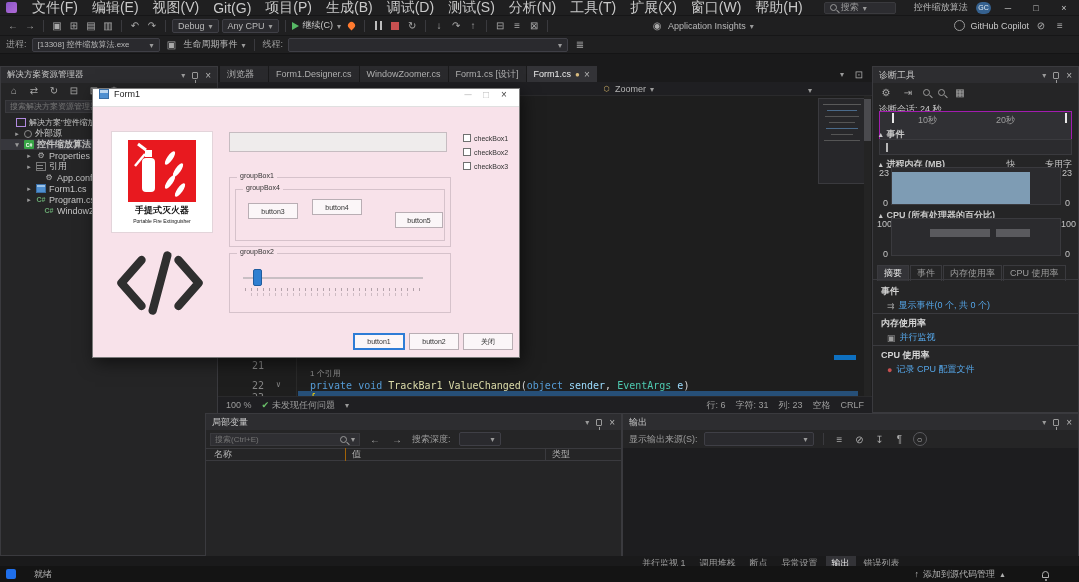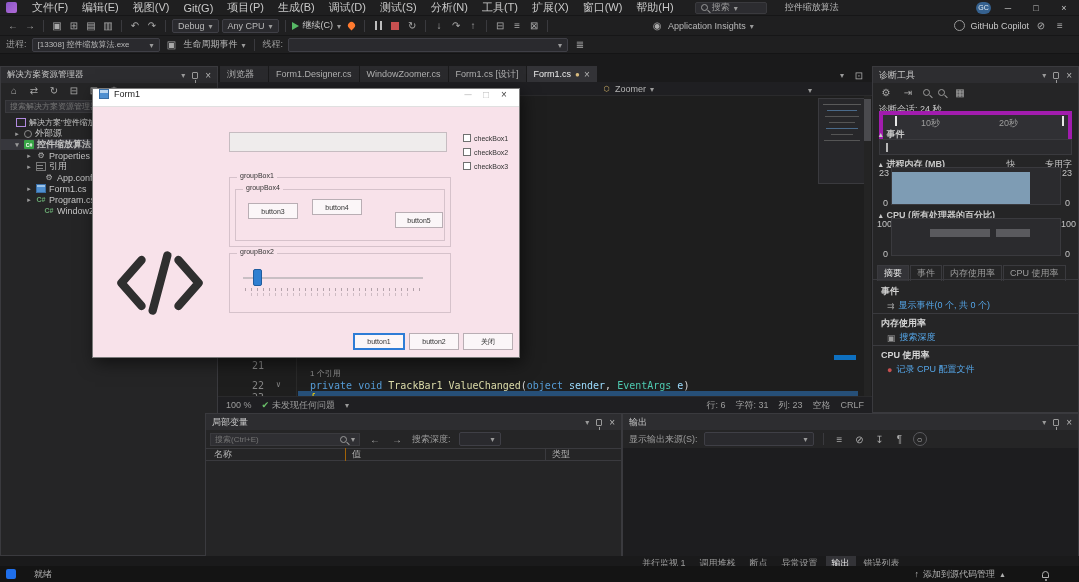--- a/index.html
+++ b/index.html
@@ -3,21 +3,21 @@
 <meta charset="utf-8">
 <style>
 *{margin:0;padding:0;box-sizing:border-box}
 body{background:#000;font-family:"Liberation Sans",sans-serif}
 .screen{position:relative;width:1079px;height:582px;background:#1a1a1b;overflow:hidden;color:#c5c5c5;font-size:9px}
 .abs{position:absolute}
 .row{display:flex;align-items:center}
 
 .titlebar{position:absolute;left:0;top:0;width:1079px;height:16px;background:#1f1f20;display:flex;align-items:center;border-bottom:1px solid #161617}
 .vslogo{width:11px;height:11px;margin:0 8px 0 6px;background:linear-gradient(135deg,#8a57c8,#b06ad6);border-radius:2px}
-.menu-item{padding:0 7px;color:#c9c9c9;font-size:11px;white-space:nowrap;cursor:default}
+.menu-item{padding:0 7px;color:#c9c9c9;font-size:14px;white-space:nowrap;cursor:default}
 .tb-search{display:flex;align-items:center;gap:4px;background:#2c2c30;border:1px solid #3a3a3e;border-radius:2px;height:12px;padding:0 5px;margin-left:14px;width:72px}
 .win-title{margin-left:18px;color:#b9b9b9}
 .titlebar-right{margin-left:auto;display:flex;align-items:center;gap:6px;padding-right:4px}
 .gc-badge{width:15px;height:12px;border-radius:7px;background:#35618f;color:#dfe9f2;font-size:7px;display:flex;align-items:center;justify-content:center}
 .winbtn{width:22px;height:14px;display:flex;align-items:center;justify-content:center;color:#c5c5c5;font-size:9px}
 .toolbar{position:absolute;left:0;top:16px;width:1079px;height:20px;background:#1f1f20;display:flex;align-items:center;gap:3px;padding:0 6px;border-bottom:1px solid #161617}
 .tico{width:14px;height:14px;display:flex;align-items:center;justify-content:center;color:#a9a9a9;font-size:10px}
 .tsep{width:1px;height:12px;background:#3a3a3e;margin:0 3px}
 .dd{display:flex;align-items:center;gap:4px;height:14px;background:#2a2a2e;border:1px solid #3f3f46;border-radius:2px;padding:0 5px;color:#b9b9b9;white-space:nowrap}
 .caret::after{content:"▾";font-size:8px;color:#9a9a9a}
@@ -45,21 +45,21 @@
 .exp{width:8px;font-size:7px;color:#9a9a9a;text-align:center}
 .ti{width:10px;height:9px;display:flex;align-items:center;justify-content:center;font-size:7px}
 .ti.sol{border:1px solid #b18ae0}
 .ti.ext{border:1px solid #8a8a8a;border-radius:50%;width:8px;height:8px}
 .ti.csp{background:#37a546;color:#fff;font-size:5px;border-radius:1px}
 .ti.gear{color:#b5b5b5;font-size:8px}
 .ti.refs{background:linear-gradient(#8a8a8a 1px,transparent 1px) 0 2px/6px 3px no-repeat,linear-gradient(#8a8a8a 1px,transparent 1px) 0 5px/6px 3px no-repeat;border:1px solid #777}
 .ti.form{background:linear-gradient(#9cc3e8 2px,#4f8fd0 2px);border:1px solid #3a6ea5}
 .ti.cs{color:#6aab73;font-weight:bold;font-size:7px}
 
-.tabs{position:absolute;left:218px;top:66px;width:654px;height:16px;background:#1a1a1b;display:flex;align-items:flex-end}
+.tabs{position:absolute;left:218px;top:66px;width:654px;height:16px;background:#1a1a1b;display:flex;}
 .tab{height:16px;display:flex;align-items:center;gap:4px;padding:0 7px;background:#2a2a2d;color:#b0b0b0;margin-right:1px;white-space:nowrap;overflow:hidden}
 .tab.active{background:#333337;color:#ededed}
 .navbar{position:absolute;left:218px;top:82px;width:654px;height:14px;background:#1f1f22;border-bottom:1px solid #2a2a2c}
 .code{position:absolute;left:218px;top:96px;width:654px;height:300px;background:#1e1e1e;font-family:"DejaVu Sans Mono",monospace;font-size:10px}
 .lnum{position:absolute;width:46px;text-align:right;color:#858585}
 .estatus{position:absolute;left:218px;top:396px;width:654px;height:17px;background:#1f1f22;display:flex;align-items:center;gap:10px;padding:0 8px;color:#9d9d9d;border-top:1px solid #2a2a2c}
 
 .dheader{color:#c9c9c9;font-weight:bold;display:flex;align-items:center;gap:4px}
 .dtab{padding:1px 6px;color:#9d9d9d;border:1px solid #3a3a3e;border-bottom:0;white-space:nowrap}
 .dtab.sel{background:#333337;color:#e5e5e5}
@@ -353,21 +353,21 @@
         </span>
     </div>
     <div class="row" style="gap:8px;padding:2px 6px">
       <span class="tico">⚙</span>
       <span class="tico">⇥</span>
       <span class="mag"></span>
       <span class="mag"></span>
       <span class="tico">▦</span>
     </div>
     <div style="padding:2px 6px;color:#c9c9c9">诊断会话: 24 秒</div>
-    <div class="abs" style="left:6px;top:44px;width:193px;height:32px;background:#303034;border:4px solid #a21caf">
+    <div class="abs" style="left:6px;top:44px;width:193px;height:32px;background:#303034;border:1px solid #a21caf">
       <div style="position:absolute;left:12px;top:1px;width:2px;height:10px;background:#e8e8e8"></div>
       <span class="abs" style="left:38px;top:2px;color:#9d9d9d">10秒</span>
       <span class="abs" style="left:116px;top:2px;color:#9d9d9d">20秒</span>
       <div style="position:absolute;right:4px;top:1px;width:2px;height:10px;background:#e8e8e8"></div>
     </div>
     <div class="dheader abs" style="left:6px;top:61px">
         <span style="font-size:7px">▴</span>
         <span>事件</span>
       </div>
     <div class="chart" style="left:6px;top:72px;width:193px;height:16px">
@@ -419,21 +419,21 @@
     <div class="abs" style="left:0;top:212px;width:205px;height:1px;background:#3a3a3e"></div>
     <div class="abs" style="left:8px;top:218px;font-weight:bold;color:#d5d5d5">事件</div>
     <div class="dlink abs" style="left:14px;top:232px">
         <span style="color:#9d9d9d">⇉</span>
         <span>显示事件(0 个, 共 0 个)</span>
       </div>
     <div class="abs" style="left:0;top:246px;width:205px;height:1px;background:#3a3a3e"></div>
     <div class="abs" style="left:8px;top:250px;font-weight:bold;color:#d5d5d5">内存使用率</div>
     <div class="dlink abs" style="left:14px;top:264px">
         <span style="color:#9d9d9d">▣</span>
-        <span>搜索深度</span>
+        <span>并行监视</span>
       </div>
     <div class="abs" style="left:0;top:278px;width:205px;height:1px;background:#3a3a3e"></div>
     <div class="abs" style="left:8px;top:282px;font-weight:bold;color:#d5d5d5">CPU 使用率</div>
     <div class="dlink abs" style="left:14px;top:296px">
         <span style="color:#c75050">●</span>
         <span>记录 CPU 配置文件</span>
       </div>
   </div>
 
   <div class="panel" style="left:205px;top:413px;width:417px;height:143px">
@@ -524,20 +524,35 @@
     <div class="dtitle">
       <span class="ficon"></span>
       <span>Form1</span>
       <span style="margin-left:auto;display:flex">
         <span class="dwbtn" style="color:#bbb">─</span>
         <span class="dwbtn" style="color:#bbb">□</span>
         <span class="dwbtn">×</span>
       </span>
     </div>
 
+    <div class="abs" style="left:18px;top:42px;width:102px;height:102px;background:#fff;border:1px solid #e3d4da">
+      <svg width="100" height="100" viewBox="0 0 100 100" style="position:absolute;left:0;top:0">
+        <rect x="16" y="8" width="68" height="62" fill="#e8191f"></rect>
+        <rect x="30" y="26" width="13" height="34" rx="4" fill="#fff"></rect>
+        <rect x="33" y="18" width="7" height="7" fill="#fff"></rect>
+        <line x1="34" y1="18" x2="26" y2="12" stroke="#fff" stroke-width="3"></line>
+        <line x1="33" y1="22" x2="23" y2="34" stroke="#fff" stroke-width="2.5"></line>
+        <ellipse cx="58" cy="26" rx="2.8" ry="8" fill="#fff" transform="rotate(35 58 26)"></ellipse>
+        <ellipse cx="66" cy="38" rx="2.8" ry="8" fill="#fff" transform="rotate(35 66 38)"></ellipse>
+        <ellipse cx="58" cy="50" rx="2.8" ry="8" fill="#fff" transform="rotate(35 58 50)"></ellipse>
+        <ellipse cx="68" cy="58" rx="2.8" ry="8" fill="#fff" transform="rotate(35 68 58)"></ellipse>
+      </svg>
+      <div style="position:absolute;left:0;top:72px;width:100%;text-align:center;color:#111;font-weight:bold;font-size:9px">手提式灭火器</div>
+      <div style="position:absolute;left:0;top:86px;width:100%;text-align:center;color:#111;font-size:5px">Portable Fire Extinguisher</div>
+    </div>
 
     <div class="abs" style="left:21px;top:148px;width:92px;height:92px">
       <svg width="92" height="92" viewBox="0 0 100 100">
         <polyline points="30,25 8,50 30,75" fill="none" stroke="#2f2f2f" stroke-width="9" stroke-linecap="round" stroke-linejoin="round"></polyline>
         <line x1="58" y1="20" x2="42" y2="80" stroke="#2f2f2f" stroke-width="9" stroke-linecap="round"></line>
         <polyline points="70,25 92,50 70,75" fill="none" stroke="#2f2f2f" stroke-width="9" stroke-linecap="round" stroke-linejoin="round"></polyline>
       </svg>
     </div>
 
     <input class="abs" style="left: 136px; top: 43px; width: 218px; height: 20px; background: rgb(239, 236, 236); border: 1px solid rgb(198, 188, 193); font-size: 8px; padding: 0px 4px;" value="">

